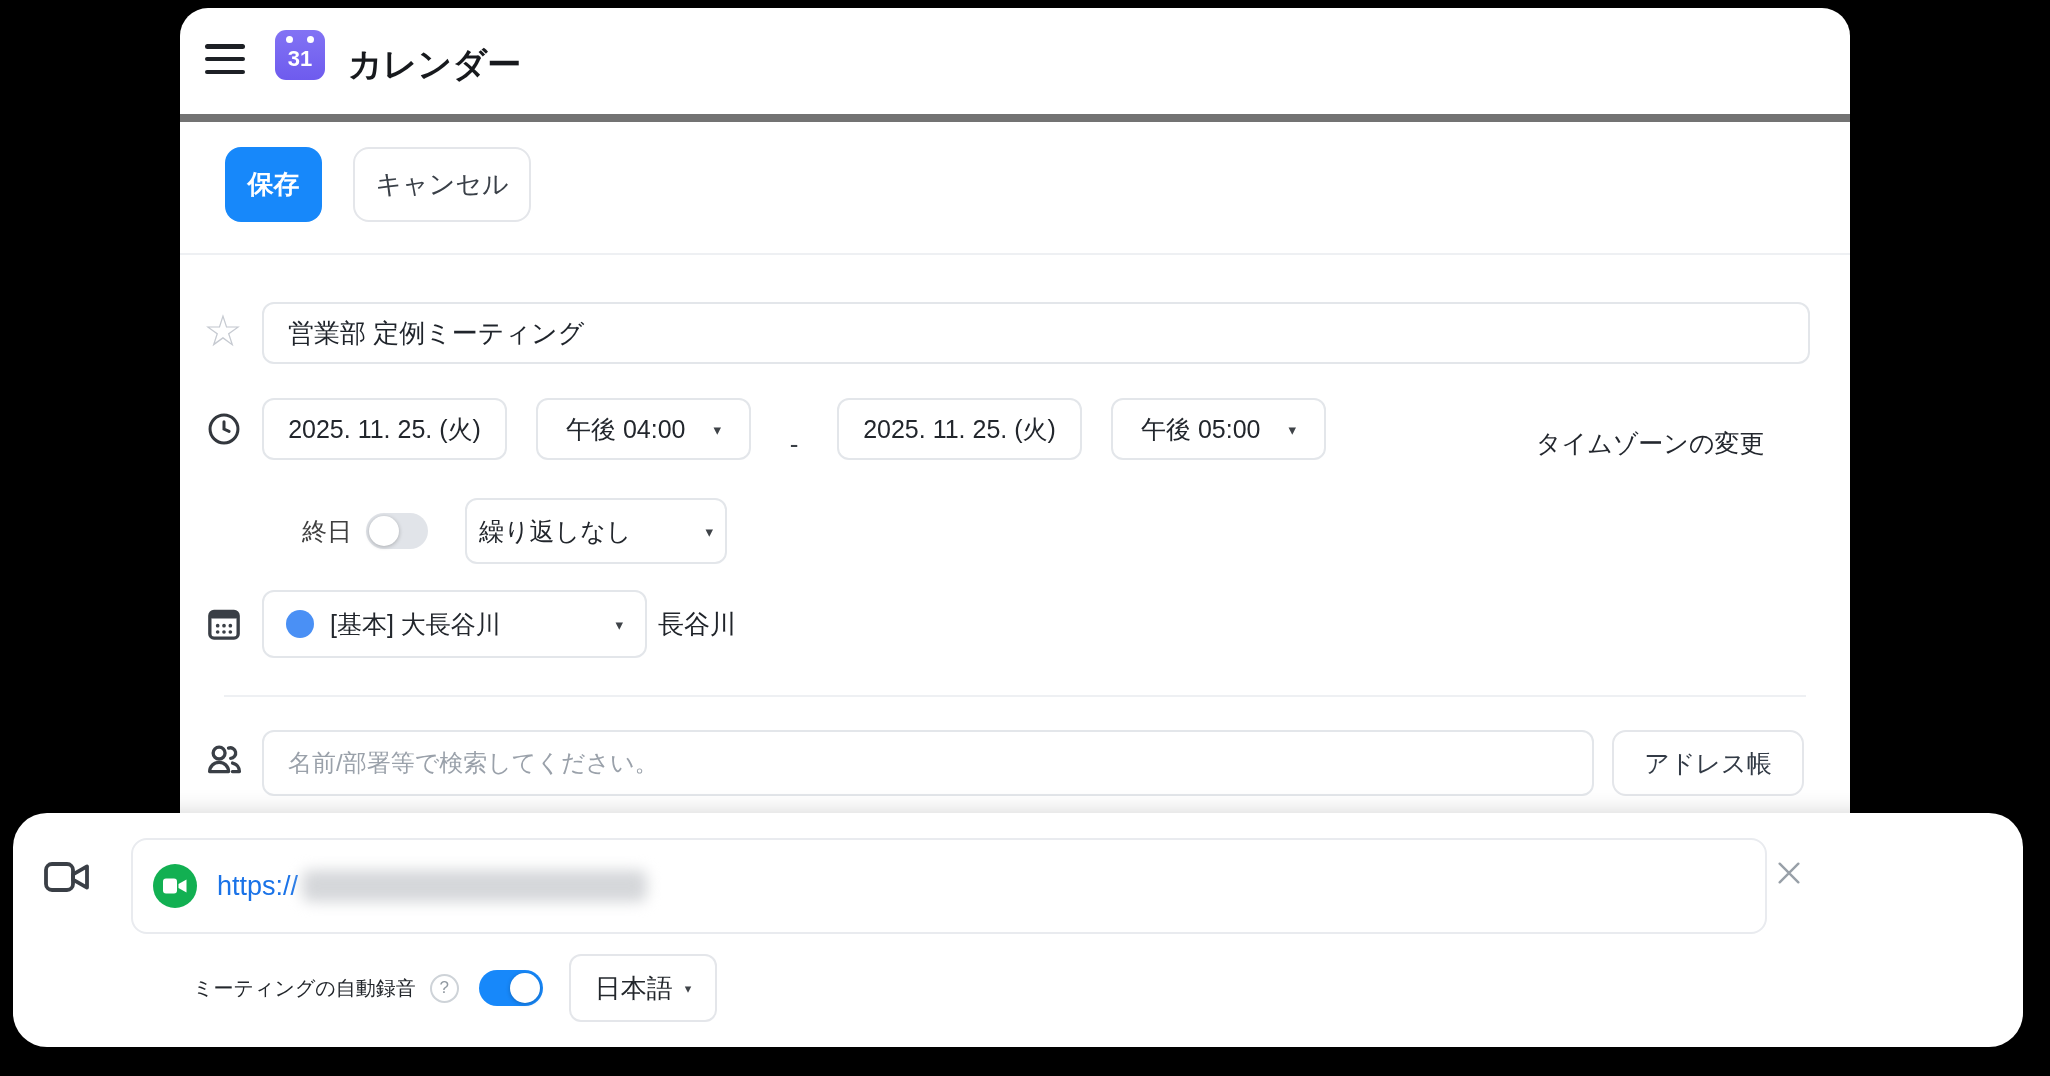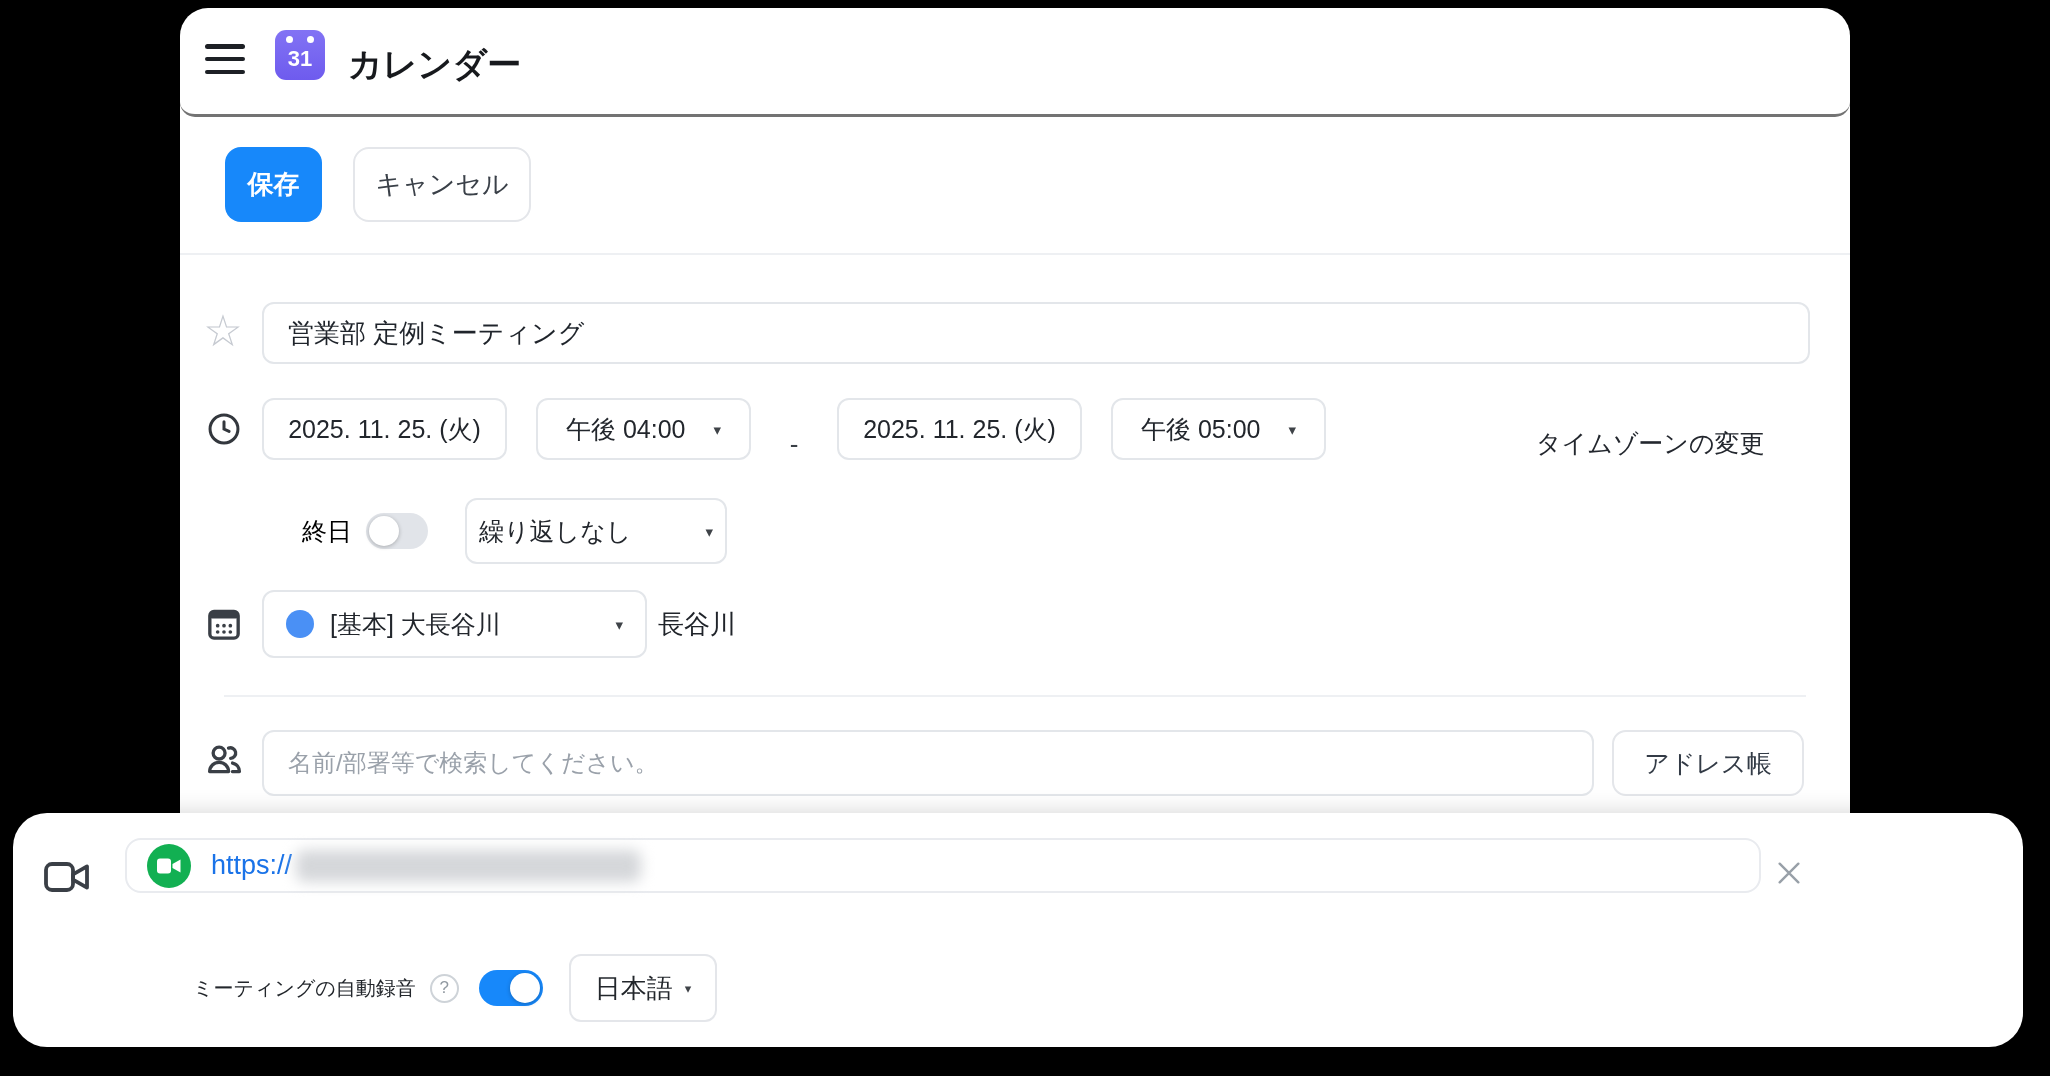--- a/index.html
+++ b/index.html
@@ -2,21 +2,21 @@
 <html><head>
 <meta charset="utf-8">
 <style>
   html,body{margin:0;padding:0;background:#000;}
   .stage{position:relative;width:2050px;height:1076px;background:#000;overflow:hidden;
          font-family:"Liberation Sans",sans-serif;color:#22262c;}
 
   
   .panel{position:absolute;left:180px;top:8px;width:1670px;height:852px;
          background:#fff;border-radius:28px;}
-  .header{position:relative;height:106px;border-bottom:3px solid #737373;border-radius:15px;}
+  .header{position:relative;height:106px;border-bottom:8px solid #737373;}
   .hamburger{position:absolute;left:25px;top:36px;width:40px;height:30px;
              display:flex;flex-direction:column;justify-content:space-between;cursor:pointer;}
   .hamburger div{height:4.5px;background:#1d2025;border-radius:3px;}
   .cal-app-icon{position:absolute;left:95px;top:22px;width:50px;height:50px;border-radius:11px;
                 background:linear-gradient(#8273f4,#6e5bee);display:flex;align-items:flex-end;justify-content:center;}
   .cal-app-icon .d31{color:#fff;font-size:22px;font-weight:700;margin-bottom:8px;letter-spacing:0;}
   .cal-app-icon .ring{position:absolute;top:6px;width:7px;height:7px;border-radius:50%;background:#fff;}
   .ring.l{left:11px}.ring.r{right:11px}
   .app-title{position:absolute;left:168px;top:34px;font-size:34px;font-weight:600;color:#17191d;}
 
@@ -41,21 +41,21 @@
                font-family:"Liberation Sans",sans-serif;outline:none;}
 
   .row-date{position:absolute;left:82px;top:390px;height:62px;display:flex;align-items:flex-end;gap:15px;}
   .icon-clock{position:absolute;left:26px;top:403px;}
   .datebox{width:245px;height:62px;justify-content:center;}
   .timebox{width:215px;height:62px;justify-content:space-between;padding:0 28px;box-sizing:border-box;margin-left:14px;}
   .dash{width:56px;text-align:center;font-size:26px;color:#3a3f46;}
   .tz{margin-left:195px;font-size:25px;color:#23272e;white-space:nowrap;cursor:pointer;}
 
   .row-allday{position:absolute;left:0;top:490px;height:66px;width:100%;}
-  .allday-label{position:absolute;left:122px;top:0;line-height:66px;font-size:25px;color:#000000;}
+  .allday-label{position:absolute;left:122px;top:0;line-height:66px;font-size:25px;color:#404040;}
   .toggle{position:absolute;border-radius:999px;cursor:pointer;}
   .toggle .knob{position:absolute;top:3px;border-radius:50%;background:#fff;
                 box-shadow:0 1px 4px rgba(0,0,0,.25);}
   .tg-off{left:186px;top:15px;width:62px;height:36px;background:#e1e4e9;}
   .tg-off .knob{left:3px;width:30px;height:30px;}
   .repeatbox{position:absolute;left:285px;top:0;width:262px;height:66px;justify-content:space-between;
              padding:0 12px;box-sizing:border-box;cursor:pointer;}
 
   .row-cal{position:absolute;left:0;top:582px;height:68px;width:100%;}
   .icon-calgrid{position:absolute;left:24px;top:14px;}
@@ -74,21 +74,21 @@
              font-family:"Liberation Sans",sans-serif;outline:none;}
   .att-input::placeholder{color:#9aa1aa;}
   .addrbook{position:absolute;left:1432px;top:0;width:192px;height:66px;border-radius:14px;
             border:2px solid #e4e6ea;background:#fff;font-size:25px;color:#333b46;
             display:flex;align-items:center;justify-content:center;box-sizing:border-box;cursor:pointer;}
 
   
   .overlay{position:absolute;left:13px;top:813px;width:2010px;height:234px;background:#fff;
            border-radius:34px;box-shadow:0 8px 30px rgba(0,0,0,.3);}
   .icon-video{position:absolute;left:30px;top:45px;}
-  .urlfield{position:absolute;left:112px;top:25px;width:1636px;height:55px;box-sizing:border-box;
+  .urlfield{position:absolute;left:118px;top:25px;width:1636px;height:96px;box-sizing:border-box;
             border:2px solid #e9ebef;border-radius:16px;display:flex;align-items:center;padding:0 20px;}
   .meetdot{width:44px;height:44px;border-radius:50%;background:#12b052;flex:none;
            display:flex;align-items:center;justify-content:center;margin-right:20px;}
   .urltext{font-size:27px;color:#1a73e8;}
   .urlblur{width:345px;height:32px;margin-left:4px;border-radius:8px;background:#d5d7da;filter:blur(7px);}
   .closex{position:absolute;left:1760px;top:44px;cursor:pointer;}
 
   .rec-row{position:absolute;left:180px;top:140px;height:70px;display:flex;align-items:center;}
   .rec-label{font-size:20px;color:#23272c;white-space:nowrap;}
   .help{margin-left:14px;width:29px;height:29px;border-radius:50%;border:2px solid #ced3d8;box-sizing:border-box;

